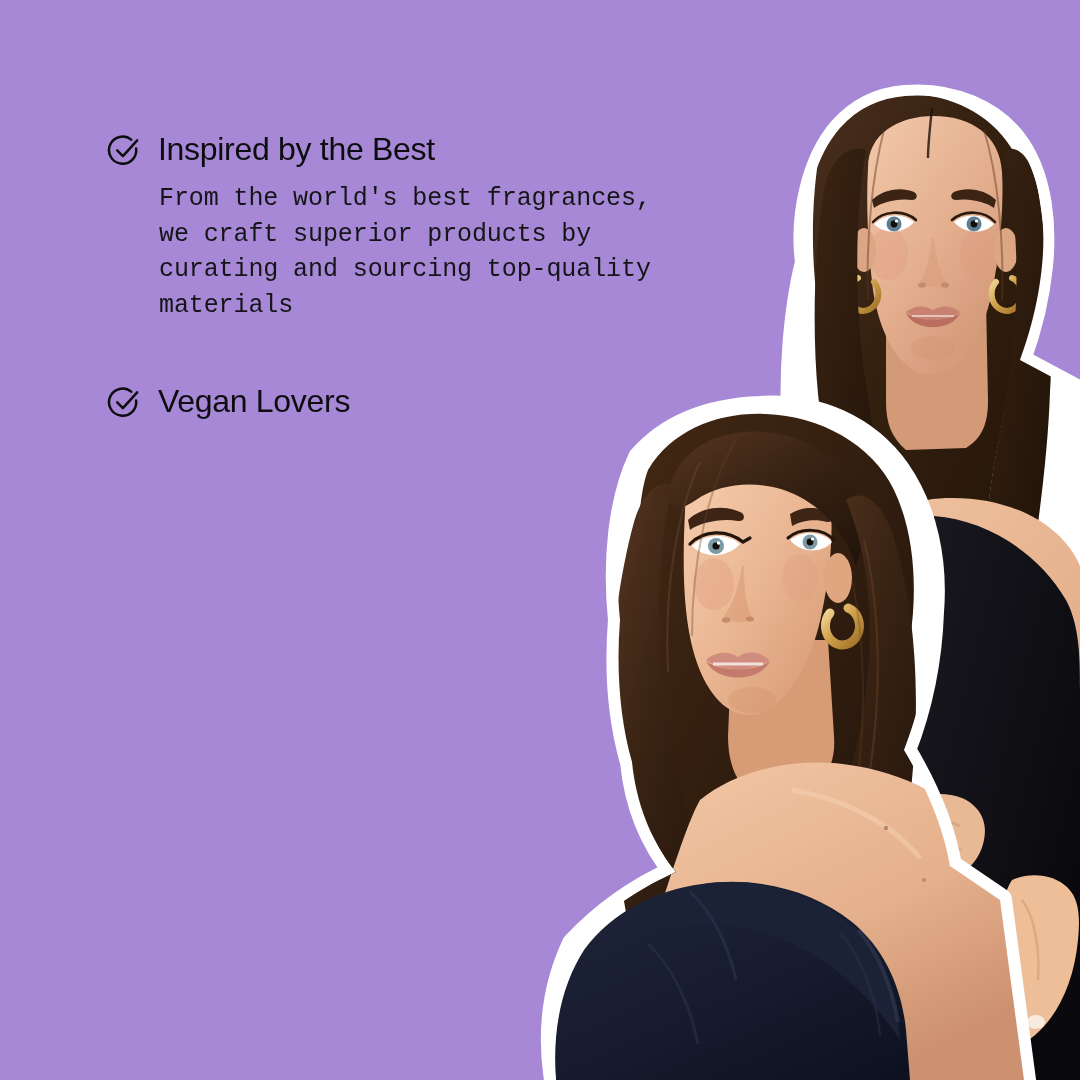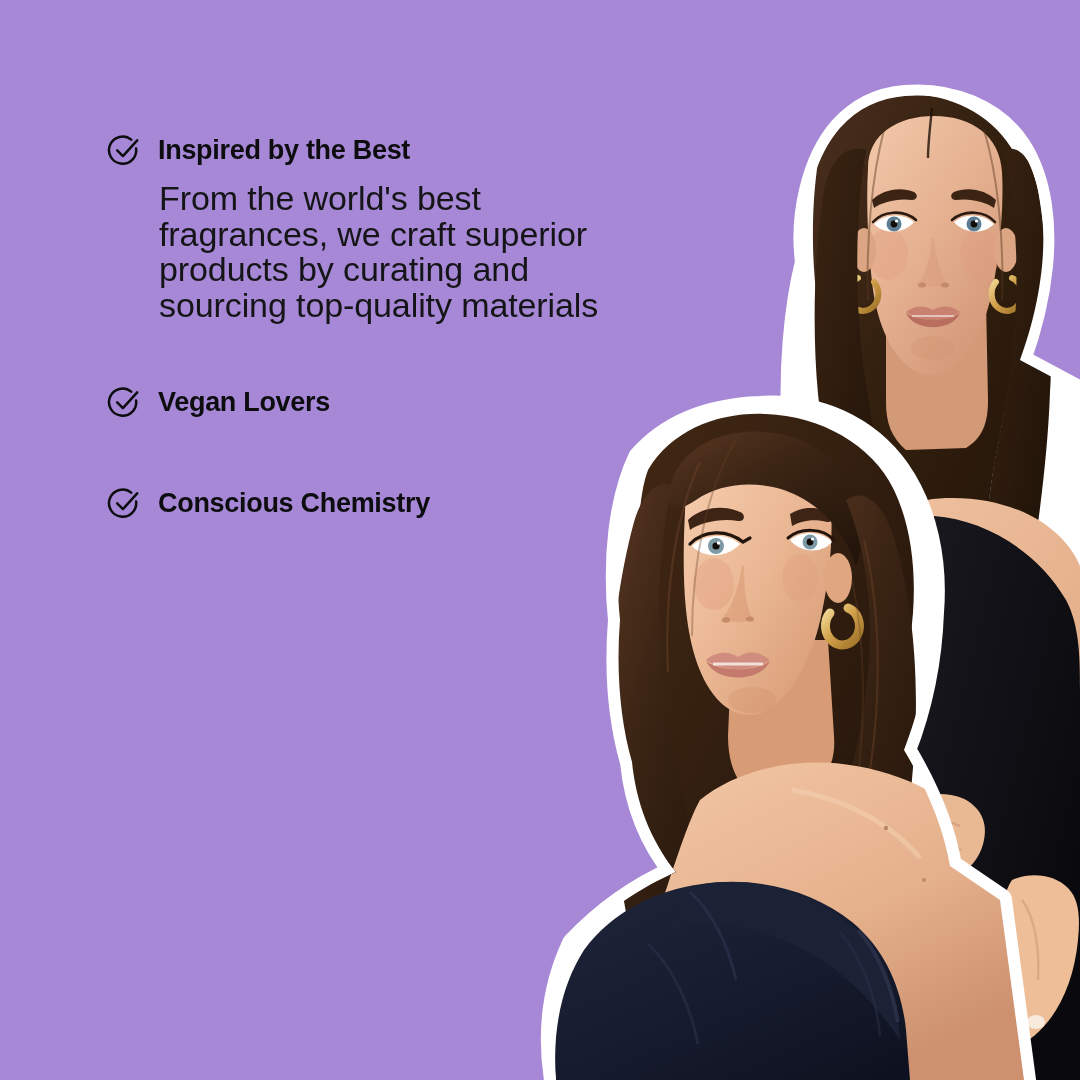--- a/index.html
+++ b/index.html
@@ -50,37 +50,38 @@
 
   .check-icon {
     width: 33px;
     height: 33px;
     flex: 0 0 33px;
     display: block;
   }
   .check-icon svg { display: block; width: 33px; height: 33px; }
 
   .benefit-title {
-    font-size: 27px;
-    font-weight: bold;
+    font-size: 32px;
+    font-weight: normal;
     color: #0d0d10;
     letter-spacing: -0.3px;
     line-height: 1.05;
     white-space: nowrap;
   }
 
   .benefit-body {
     margin-left: 52px;
     margin-top: 9px;
-    font-size: 34px;
+    font-size: 25px;
     font-weight: 400;
     color: #151518;
     line-height: 35.5px;
     letter-spacing: -0.1px;
     max-width: 500px;
+    font-family: Liberation Mono, monospace;
   }
 
   
   #photos {
     position: absolute;
     left: 0; top: 0;
     width: 1080px; height: 1080px;
     z-index: 20;
     pointer-events: none;
   }
@@ -415,25 +416,16 @@
           <svg viewBox="0 0 33 33" xmlns="http://www.w3.org/2000/svg">
             <path d="M24.2 5.6 A13.6 13.6 0 1 0 29.1 14.4" fill="none" stroke="#0d0d10" stroke-width="2.5" stroke-linecap="round"></path>
             <path d="M10.2 16.4 L15.9 22.1 L30.2 6.4" fill="none" stroke="#0d0d10" stroke-width="2.5" stroke-linecap="round" stroke-linejoin="round"></path>
           </svg>
         </span>
         <span class="benefit-title">Vegan Lovers</span>
       </div>
     </div>
 
     <div class="benefit">
-      <div class="benefit-head">
-        <span class="check-icon">
-          <svg viewBox="0 0 33 33" xmlns="http://www.w3.org/2000/svg">
-            <path d="M24.2 5.6 A13.6 13.6 0 1 0 29.1 14.4" fill="none" stroke="#0d0d10" stroke-width="2.5" stroke-linecap="round"></path>
-            <path d="M10.2 16.4 L15.9 22.1 L30.2 6.4" fill="none" stroke="#0d0d10" stroke-width="2.5" stroke-linecap="round" stroke-linejoin="round"></path>
-          </svg>
-        </span>
-        <span class="benefit-title">Conscious Chemistry</span>
-      </div>
     </div>
 
   </div>
 </div>
 
 </body></html>

